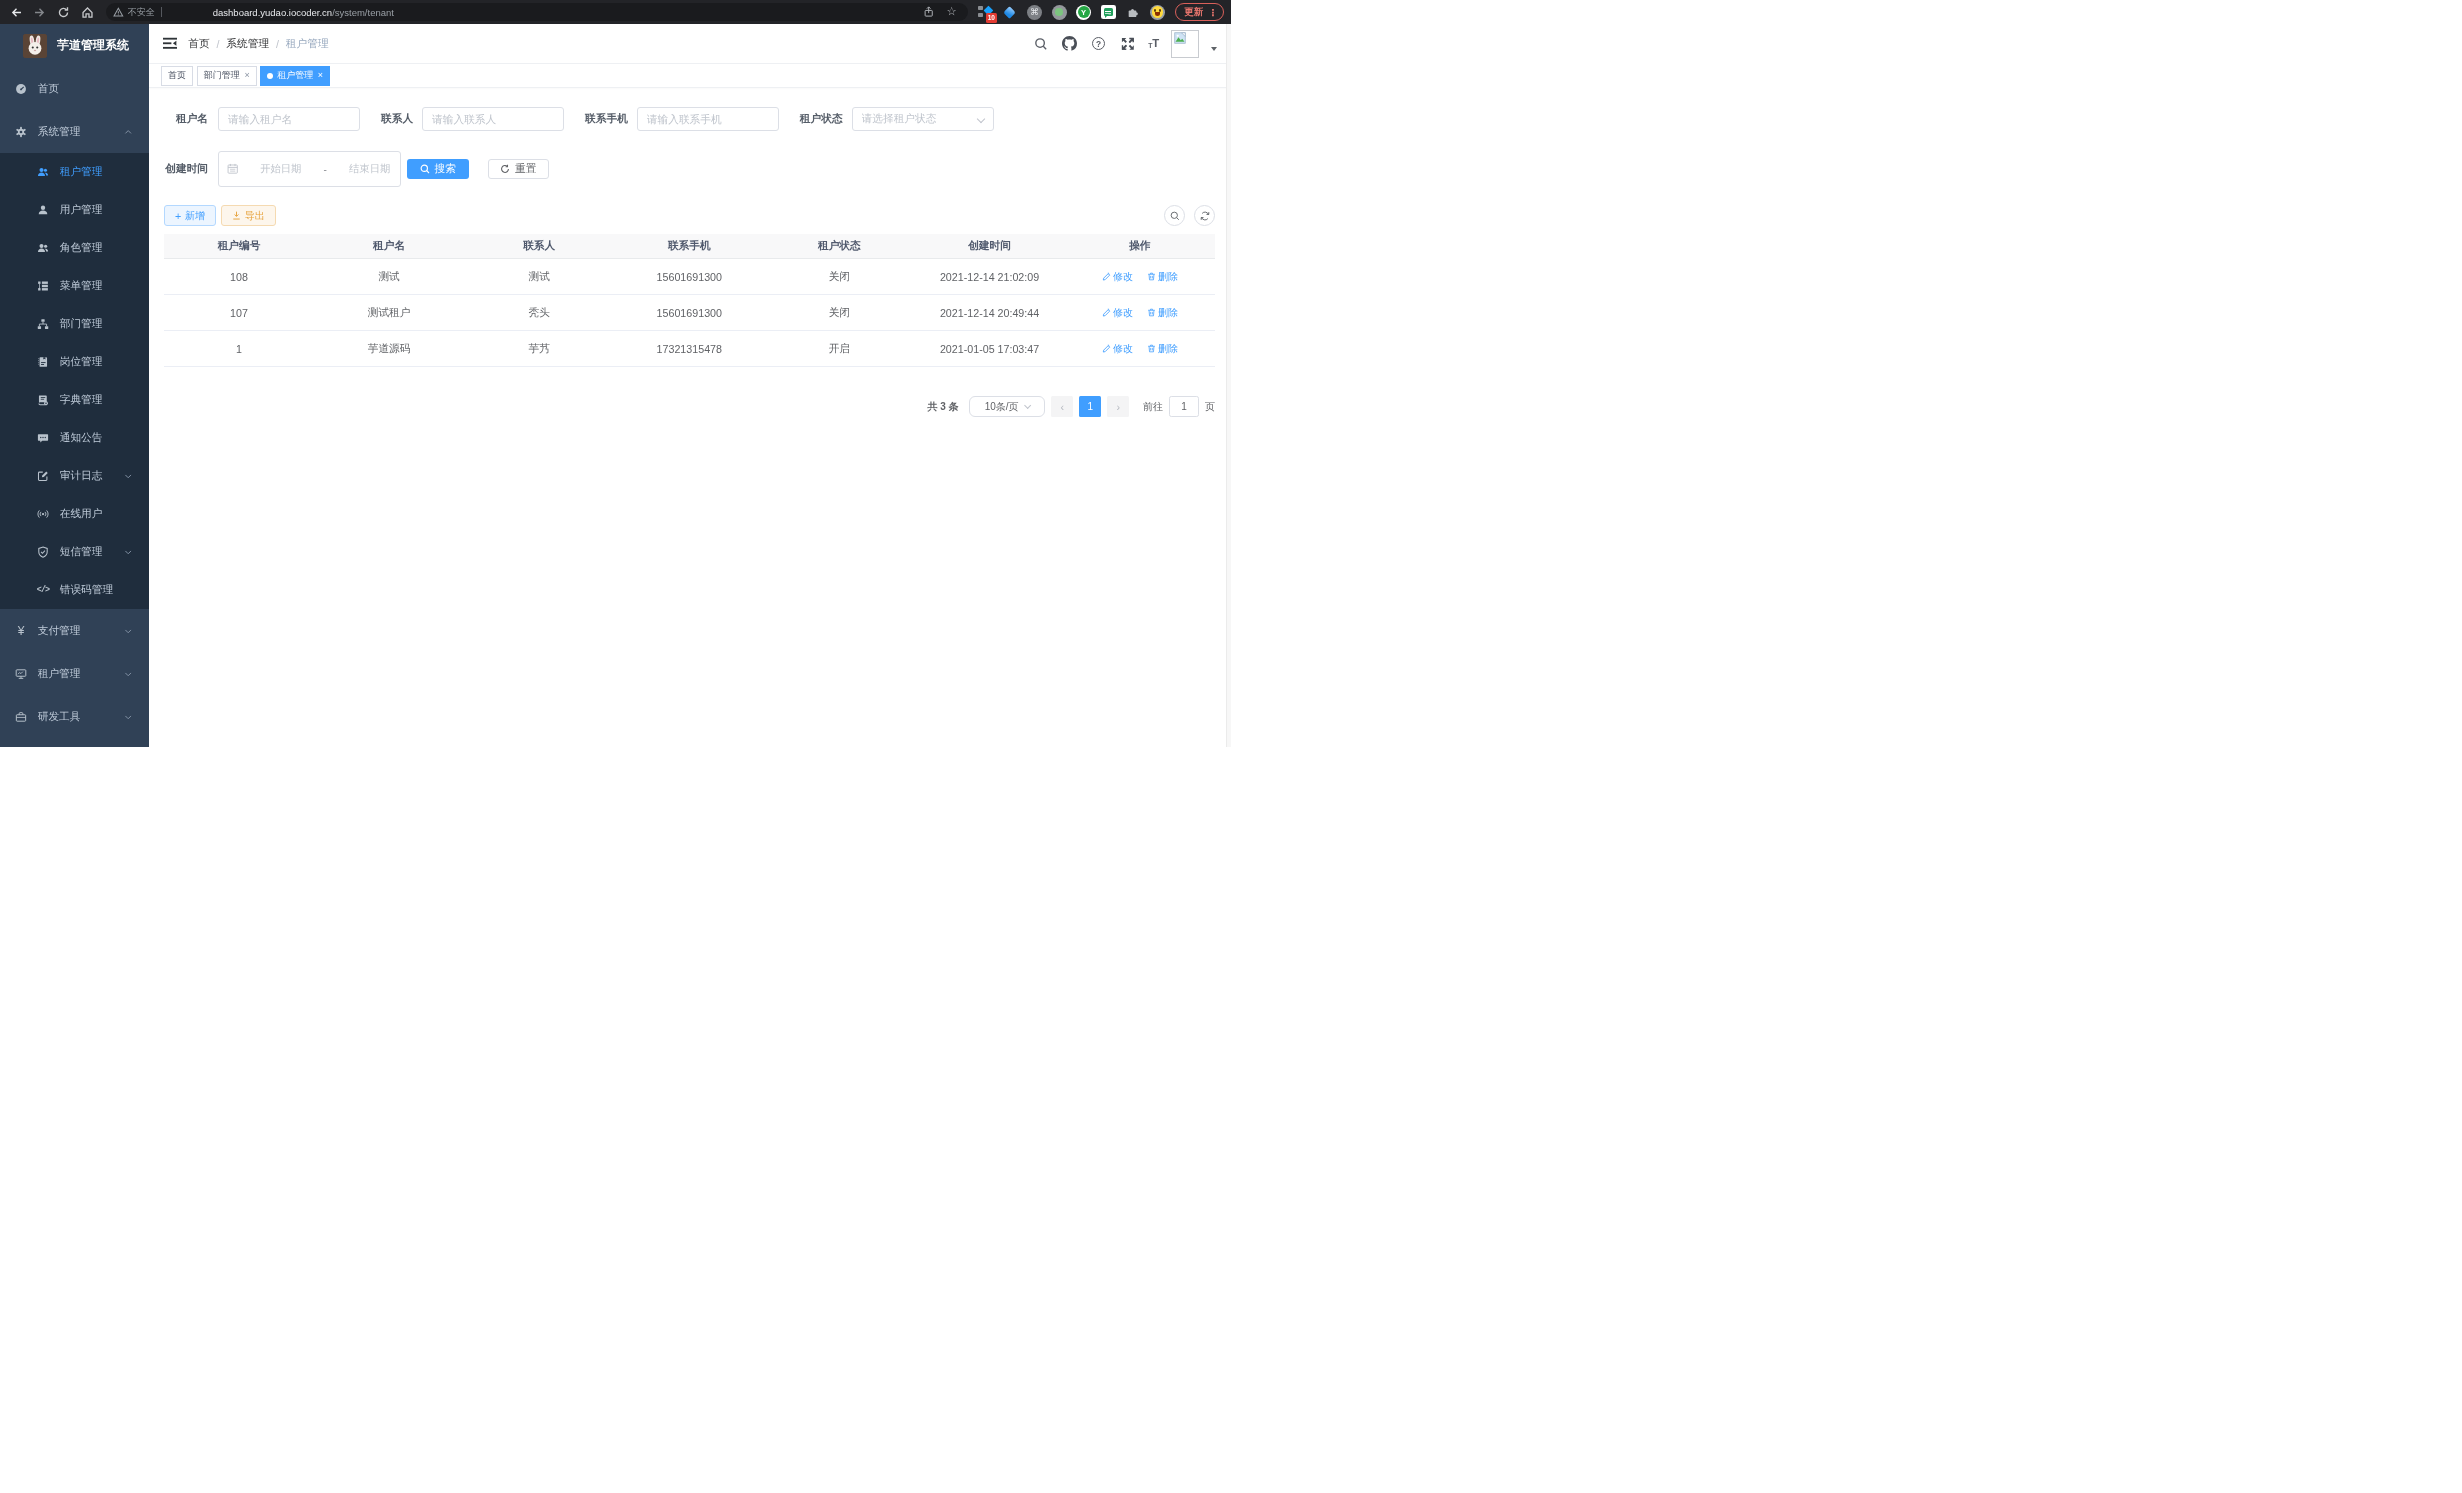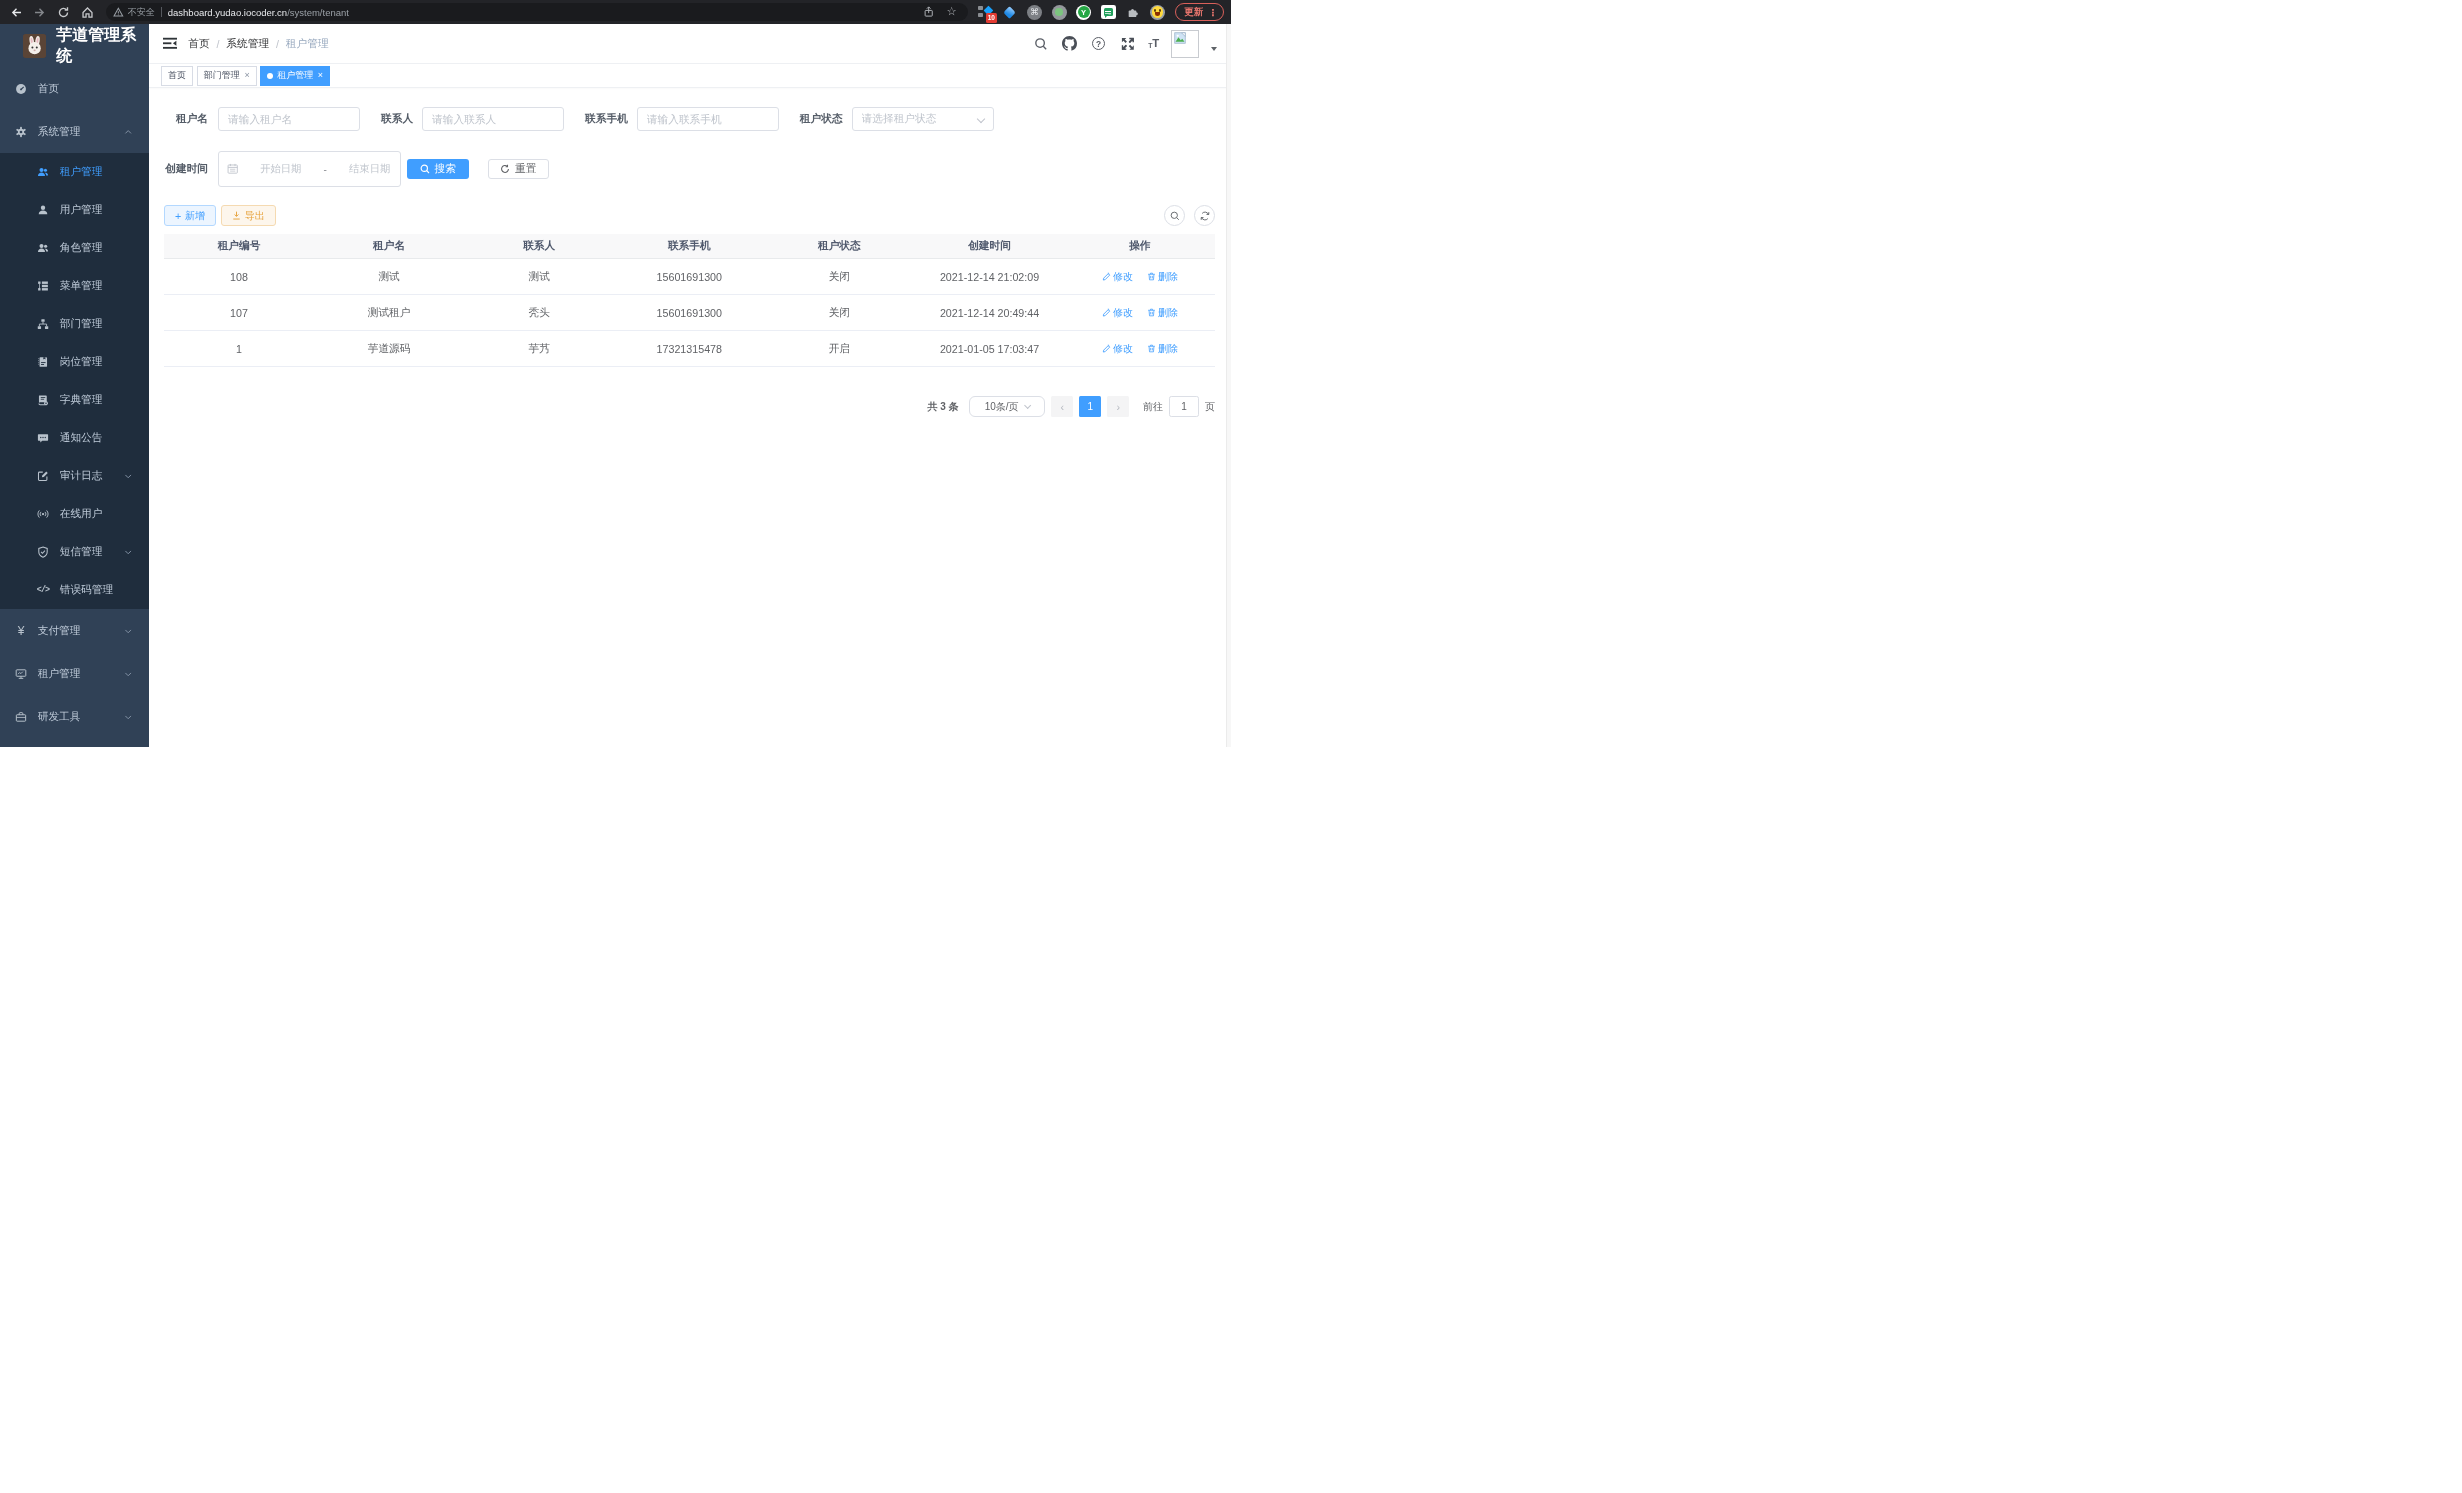--- a/index.html
+++ b/index.html
@@ -6,21 +6,21 @@
   html,body { width:1231px; height:747px; }
   body { font-family:"Liberation Sans","DejaVu Sans",sans-serif; background:#fff; overflow:hidden; }
   .screen { position:relative; width:1231px; height:747px; background:#4d7c0f; overflow:hidden; }
 
   
   .chrome { position:absolute; top:0; left:0; right:0; height:24px; background:#232428; display:flex; align-items:center; padding:0 6px; z-index:50; }
   .chrome .navbtn { width:20px; height:20px; display:flex; align-items:center; justify-content:center; flex:0 0 auto; margin-right:3.8px; }
   .omnibox { margin-left:4.6px; width:862px; height:17.5px; background:#1a1b1e; border-radius:9px; display:flex; align-items:center; padding:0 7.6px; flex:0 0 auto; }
   .omnibox .sec { color:#9aa0a6; font-size:9px; margin:0 4.6px 0 3.8px; }
   .omnibox .divider { width:0.8px; height:10px; background:#55585e; margin:0 6px 0 1.5px; }
-  .omnibox .host { color:#e8eaed; font-size:9.5px; }
+  .omnibox .host { color:#e8eaed; font-size:9.5px;margin-left:45px; }
   .omnibox .path { color:#9aa0a6; font-size:9.5px; }
   .omnibox .spacer { flex:1; }
   .omni-ico { width:17px; height:17px; display:flex; align-items:center; justify-content:center; margin-left:6px; }
   .star-glyph { color:#aeb1b6; font-size:11.4px; line-height:1; }
   .exts { display:flex; align-items:center; margin-left:9px; gap:7.6px; }
   .ext { width:17px; height:17px; display:flex; align-items:center; justify-content:center; position:relative; flex:0 0 auto; }
   .ext-sq1,.ext-sq2 { position:absolute; width:4.6px; height:4.6px; background:#8a8d92; border-radius:0.8px; left:1.5px; }
   .ext-sq1 { top:2.3px; } .ext-sq2 { top:9px; }
   .ext-diamond { position:absolute; width:6.9px; height:6.9px; background:#18a0fb; transform:rotate(45deg); right:2.3px; top:3.8px; border-radius:0.8px; }
   .ext-badge { position:absolute; right:-3px; bottom:-2.3px; background:#e33b32; color:#fff; font-size:6.5px; line-height:1; padding:1.5px 1.9px; border-radius:1.5px; font-weight:bold; }
@@ -40,21 +40,21 @@
   .emoji-c .face .e1,.emoji-c .face .e2 { position:absolute; width:1.9px; height:2.3px; background:#5b3c11; border-radius:50%; top:3px; }
   .emoji-c .face .e1 { left:2.3px; } .emoji-c .face .e2 { right:2.3px; }
   .emoji-c .face .m { position:absolute; left:3px; right:3px; bottom:1.9px; height:3.4px; background:#8c2f00; border-radius:0 0 4.6px 4.6px; }
   .update-pill { margin-left:9px; height:17.5px; border:1.5px solid #d9605a; border-radius:9px; color:#e8756d; font-size:9.5px; font-weight:bold; display:flex; align-items:center; padding:0 4.6px 0 8.4px; gap:4.6px; flex:0 0 auto; }
   .update-pill .dots { font-size:10px; letter-spacing:0; }
 
   
   .sidebar { position:absolute; left:0; top:24px; bottom:0; width:149px; background:#304156; z-index:40; }
   .logo-row { height:43px; display:flex; align-items:center; padding-left:23px; gap:10px; }
   .logo-img { width:24px; height:24px; border-radius:3px; background:#5a4436; display:flex; align-items:center; justify-content:center; overflow:hidden; }
-  .logo-title { color:#fff; font-size:16px; font-weight:bold; }
+  .logo-title { color:#fff; font-size:12px; font-weight:bold; }
   .menu { }
   .m-item { display:flex; align-items:center; height:43px; padding-left:15px; cursor:pointer; color:#bfcbd9; font-size:10.7px; position:relative; }
   .m-item .m-ico { width:12px; height:12px; margin-right:10.7px; display:flex; align-items:center; justify-content:center; color:#b8c2cc; flex:0 0 auto; }
   .sub { background:#1f2d3d; }
   .sub .m-item { height:38px; padding-left:37px; }
   .m-item.active { color:#409eff; }
   .m-item.active .m-ico { color:#409eff; }
   .m-chno { position:absolute; right:17px; top:50%; transform:translateY(-50%); color:#8492a6; display:flex; }
   .mono { font-family:"Liberation Mono","DejaVu Sans Mono",monospace; font-size:8.4px; font-weight:bold; letter-spacing:-0.8px; }
   .yen-g { font-size:12px; }

